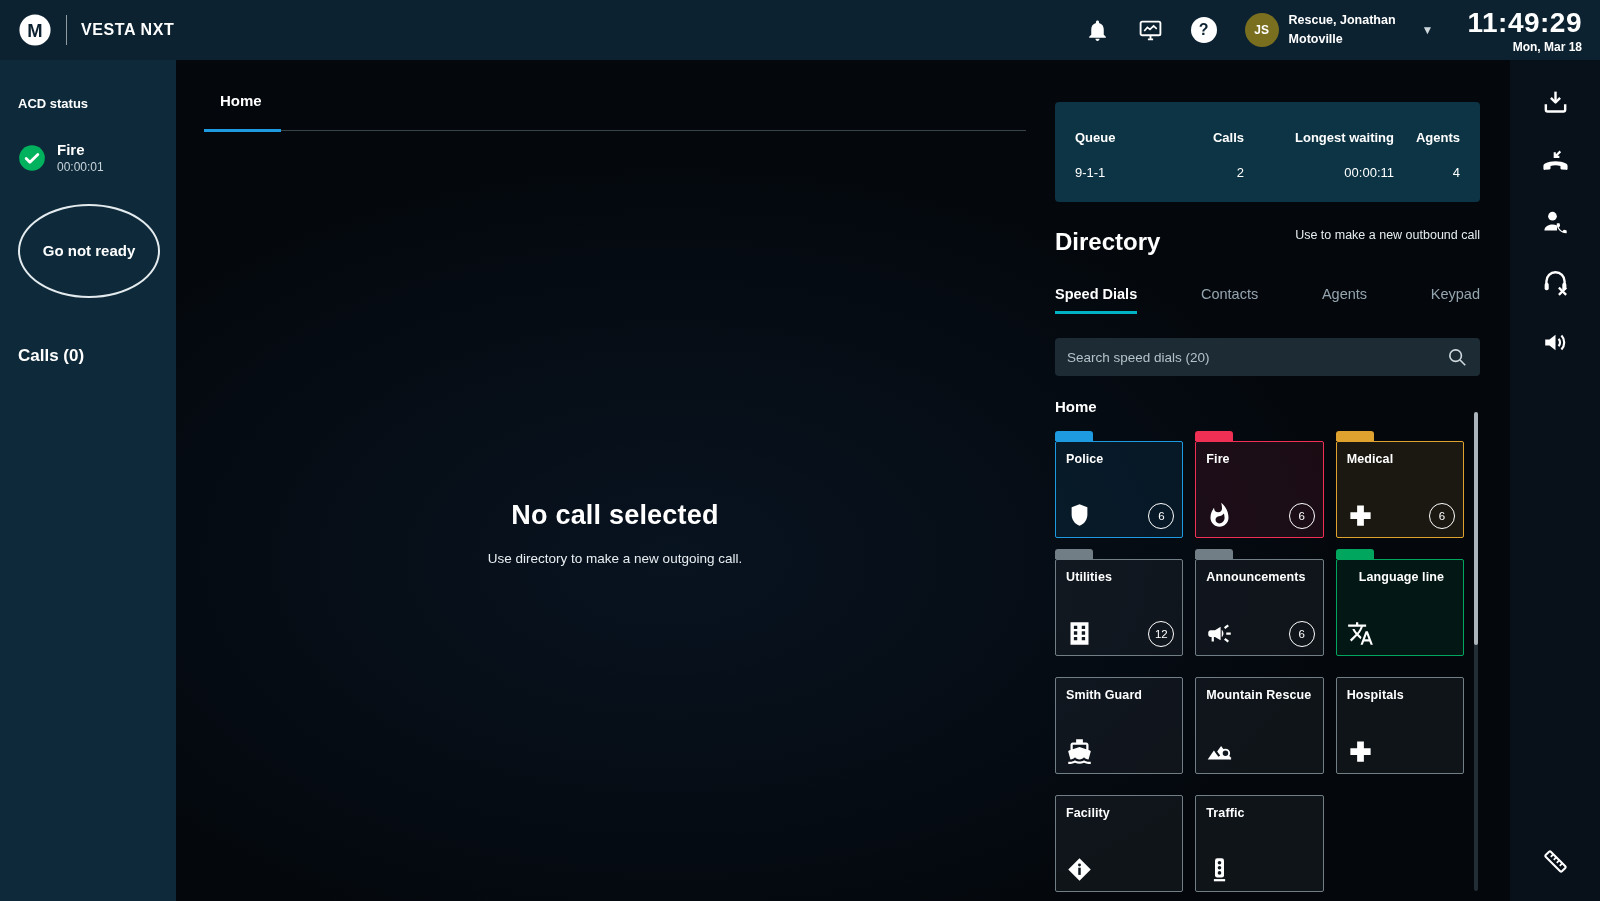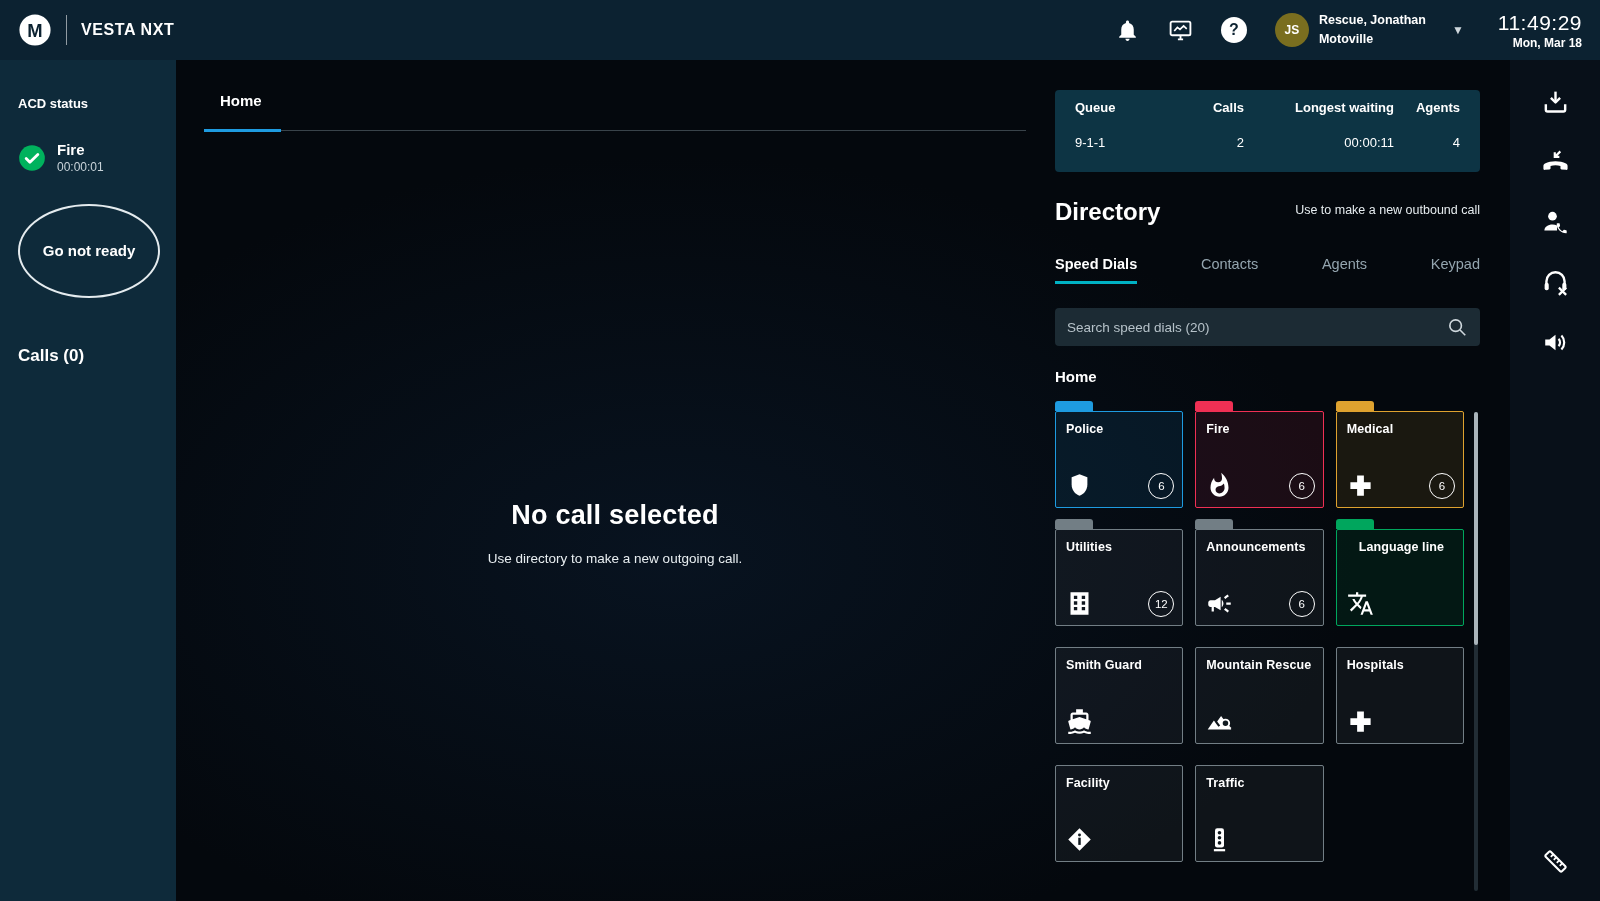--- a/index.html
+++ b/index.html
@@ -19,21 +19,21 @@
   .icon-btn { background:none; border:none; padding:0; cursor:pointer; display:flex; align-items:center; }
   .icon-btn svg { width:25px; height:25px; }
   .help-circle { width:26px; height:26px; border-radius:50%; background:#fff; color:#0c2231;
     font-weight:bold; font-size:16px; display:flex; align-items:center; justify-content:center; }
   .user { display:flex; align-items:center; gap:10px; cursor:pointer; }
   .avatar { width:34px; height:34px; border-radius:50%; background:#7a6e1f; display:flex;
     align-items:center; justify-content:center; font-size:12px; font-weight:bold; }
   .user-text { font-size:12.5px; font-weight:bold; line-height:1.5; }
   .chev { margin-left:16px; font-size:12px; color:#cfd8dd; }
   .clock { text-align:right; margin-left:6px; }
-  .clock-time { font-size:21px; font-weight:normal; letter-spacing:.5px; }
+  .clock-time { font-size:28px; font-weight:bold; letter-spacing:.5px; }
   .clock-date { font-size:12px; font-weight:bold; margin-top:1px; }
   
   .sidebar { position:absolute; top:60px; left:0; width:176px; bottom:0; background:#0e2a3a;
     padding:20px 18px; box-sizing:border-box; }
   .acd-title { font-size:13px; font-weight:bold; margin:16px 0 0; }
   .ready-row { display:flex; align-items:center; gap:11px; margin-top:30px; }
   .ready-check svg { width:28px; height:28px; display:block; }
   .ready-label { font-size:15px; font-weight:bold; }
   .ready-timer { font-size:12px; color:#c9d4da; margin-top:2px; }
   .gnr { display:block; margin:30px auto 0; width:142px; height:94px; border-radius:50%;
@@ -44,28 +44,28 @@
   .main { position:absolute; top:60px; left:176px; width:1334px; bottom:0; overflow:hidden; }
   .center { position:absolute; left:28px; top:32px; width:822px; }
   .center-tabs { position:relative; border-bottom:1px solid #39434a; height:38px; }
   .main-tab { display:inline-block; margin-left:16px; font-size:15px; font-weight:bold; cursor:pointer; }
   .main-tab-underline { position:absolute; left:0; bottom:-2px; width:77px; height:3px; background:#1e9be0; }
   .empty { position:absolute; left:0; top:408px; width:822px; text-align:center; }
   .empty h1 { font-size:27px; font-weight:bold; margin:0; letter-spacing:.2px; }
   .empty p { font-size:13.5px; margin:20px 0 0; color:#e8eef1; }
   
   .directory { position:absolute; left:879px; top:0; width:425px; height:100%; }
-  .queue-card { margin-top:30px; background:#0d3444; border-radius:4px; padding:10px 20px 22px; box-sizing:border-box; }
+  .queue-card { margin-top:42px; background:#0d3444; border-radius:4px; padding:28px 20px 22px; box-sizing:border-box; }
   .queue-row { display:flex; align-items:baseline; }
   .queue-vals { margin-top:20px; }
   .qcell { font-size:13px; }
   .queue-head .qcell { font-weight:bold; }
   .qc0 { flex:1; text-align:left; } .qc1 { width:64px; text-align:right; }
   .qc2 { width:150px; text-align:right; } .qc3 { width:66px; text-align:right; }
-  .dir-header { display:flex; justify-content:space-between; align-items:center; margin-top:26px; }
+  .dir-header { display:flex; justify-content:space-between; align-items:flex-start; margin-top:26px; }
   .dir-title { font-size:24px; font-weight:bold; }
   .dir-hint { font-size:12.5px; color:#e6ecef; padding-bottom:5px; }
   .dir-tabs { display:flex; justify-content:space-between; margin-top:30px; }
   .dir-tab { font-size:14.5px; color:#94a5af; padding-bottom:9px; cursor:pointer; border-bottom:3px solid transparent; }
   .dir-tab.active { color:#fff; font-weight:bold; border-bottom-color:#00b2c4; }
   .search-wrap { position:relative; margin-top:24px; }
   .search-input { width:100%; height:38px; background:#1c2b34; border:none; border-radius:4px;
     color:#dfe7ea; font-size:13.5px; padding:0 42px 0 12px; box-sizing:border-box; font-family:inherit; }
   .search-input::placeholder { color:#b6c2c9; }
   .search-icon { position:absolute; right:12px; top:8px; width:22px; height:22px; }

